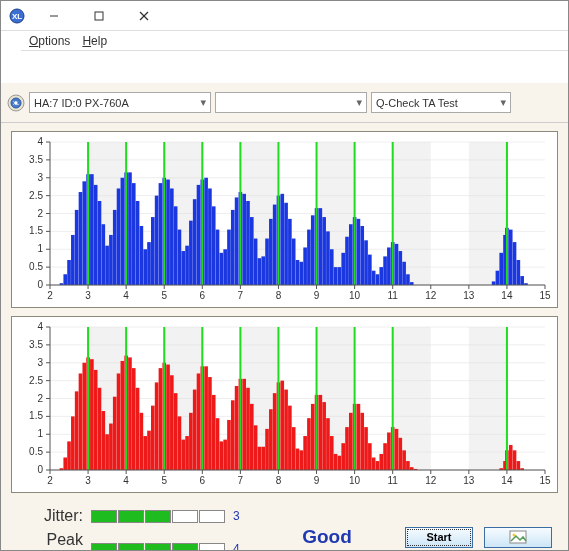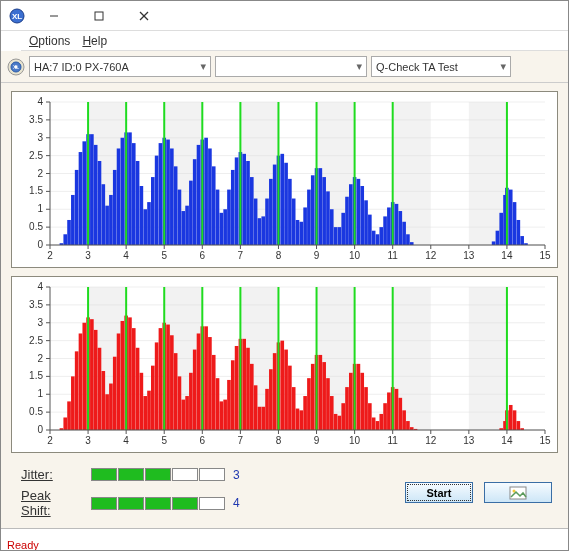--- a/index.html
+++ b/index.html
@@ -5,33 +5,33 @@
 * { margin: 0; padding: 0; box-sizing: border-box; }
 body { font-family: "Segoe UI", Tahoma, sans-serif; font-size: 12px; background: #fff; width: 569px; height: 551px; overflow: hidden; border: 1px solid #888; }
 .titlebar { background: #fff; height: 30px; display: flex; align-items: center; padding: 0 0 0 8px; border-bottom: 1px solid #ddd; }
 .titlebar-icon { width: 16px; height: 16px; margin-right: 6px; }
 .titlebar-text { flex: 1; color: #333; font-size: 12px; }
 .win-btns { display: flex; }
 .win-btn { width: 45px; height: 29px; display: flex; align-items: center; justify-content: center; color: #333; }
 .menubar { background: #fff; height: 20px; display: flex; align-items: center; padding: 0 8px; gap: 12px; border-bottom: 1px solid #ddd; margin-left: 20px; }
 .menu-item { color: #333; font-size: 12px; cursor: default; }
 .menu-item u { text-decoration: underline; }
-.toolbar { background: #f8f4ec; height: 32px; display: flex; align-items: center; padding: 0 6px; gap: 4px; border-bottom: 1px solid #ccc; }
+.toolbar { background: #f8f4ec; height: 40px; display: flex; align-items: center; padding: 0 6px; gap: 4px; border-bottom: 1px solid #ccc; margin-top: 32px; }
 .toolbar-icon { width: 18px; height: 18px; }
 .dd { display: flex; align-items: center; background: #fff; border: 1px solid #aaa; height: 21px; padding: 0 4px; font-size: 11px; color: #333; }
 .dd-arrow { margin-left: 6px; color: #666; }
 .dd1 { width: 182px; }
 .dd2 { width: 152px; }
 .dd3 { width: 140px; gap: 18px; }
 .content { background: #f8f4ec; padding: 8px 10px 4px 10px; }
 .chart { background: #fff; border: 1px solid #8c8a7d; height: 177px; margin-bottom: 8px; position: relative; }
 .bottom-panel { display: flex; align-items: center; padding: 6px 6px 6px 10px; gap: 8px; }
 .meters { display: flex; flex-direction: column; gap: 6px; }
 .meter-row { display: flex; align-items: center; gap: 8px; }
-.meter-label { width: 62px; color: #333; font-size: 13px; text-decoration: underline; }
+.meter-label { width: 62px; text-align: right; color: #333; font-size: 16px; }
 .meter-boxes { display: flex; gap: 1px; }
 .meter-box { width: 26px; height: 13px; border: 1px solid #888; background: #fff; }
 .meter-box.on { background: #1fbc1f; }
 .meter-val { width: 16px; color: #2038b0; font-size: 12px; }
 .quality { flex: 1; text-align: center; }
 .quality-label { color: #333; font-size: 11px; }
 .quality-val { color: #2038b0; font-size: 19px; font-weight: bold; }
 .btns { display: flex; flex-direction: row; gap: 11px; font-weight: bold; }
 .btn { width: 68px; height: 21px; border: 1px solid #3a6ea5; background: linear-gradient(#f6fbff,#cde6f7); font-size: 11px; display: flex; align-items: center; justify-content: center; }
 .btn.start { outline: 1px dotted #333; outline-offset: -3px; }
@@ -474,20 +474,21 @@
             <span class="meter-box on"></span>
             <span class="meter-box on"></span>
             <span class="meter-box on"></span>
             <span class="meter-box on"></span>
             <span class="meter-box"></span>
           </span>
         <span class="meter-val">4</span>
       </div>
     </div>
     <div class="quality">
+      <div class="quality-val">Good</div>
     </div>
     <div class="btns">
       <div class="btn start">
           <span>Start</span>
         </div>
       <div class="btn img">
         <svg width="18" height="14">
             <rect x="1" y="1" width="16" height="12" fill="#fff" stroke="#888"></rect>
             <circle cx="5" cy="5" r="1.5" fill="#f2c93a"></circle>
             <polyline points="2,11 7,6 11,10 14,7 17,11" fill="none" stroke="#5a9a5a" stroke-width="1.5"></polyline>

